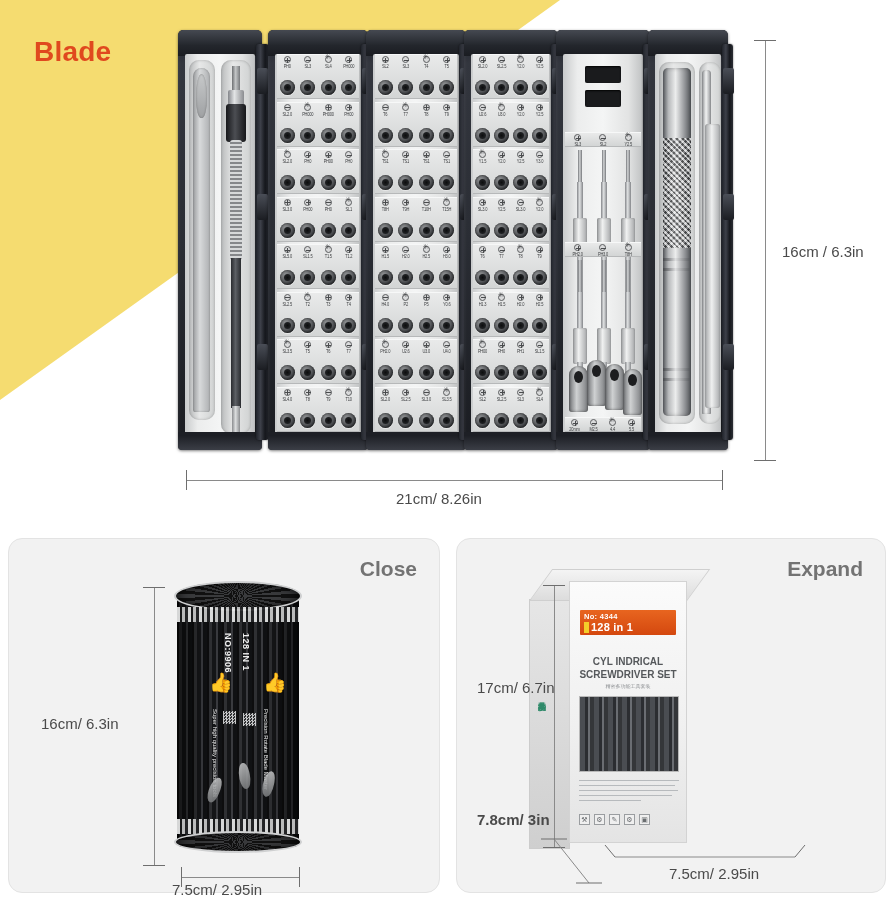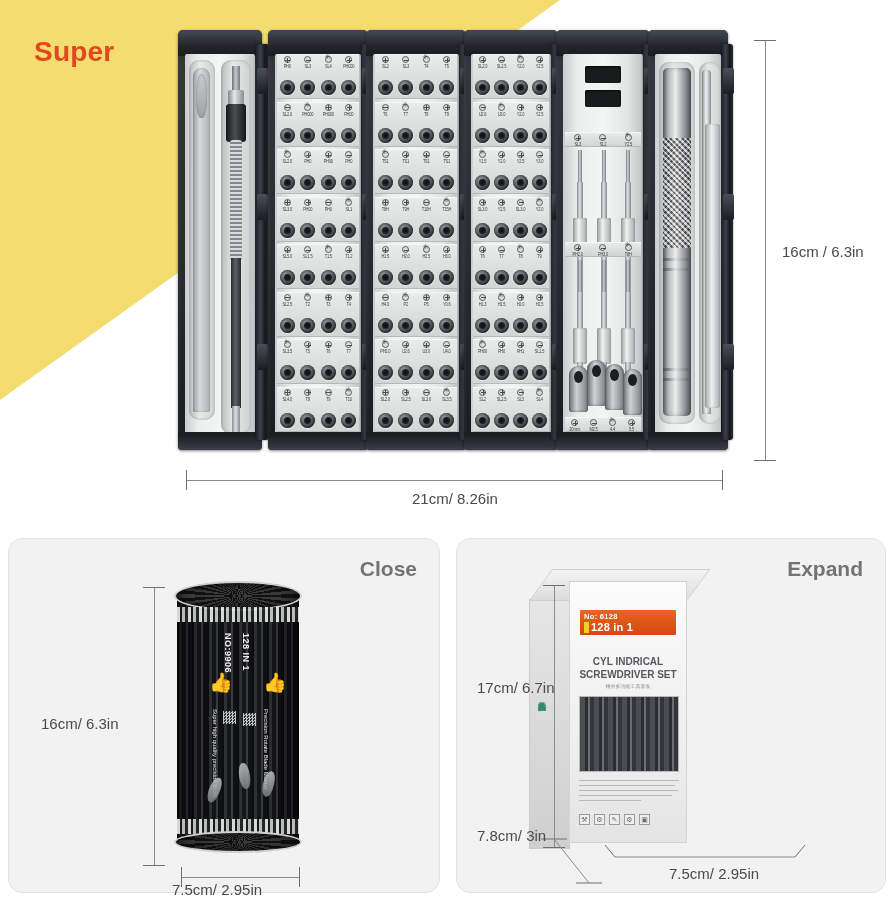--- a/index.html
+++ b/index.html
@@ -303,21 +303,21 @@
   .pkg-green { position:absolute; color:#2f8a6a; font-weight:bold; }
 </style>
 </head>
 <body>
 
 <div id="root">
 
   <div id="expand-section">
 
     <div id="yellow-wedge"></div>
-    <div id="expand-title">Super</div>
+    <div id="expand-title">Blade</div>
 
     <div id="case">
 
       <div class="panel-wrap" style="left:0px; width:84px;">
         <div class="panel" style="left:0; width:84px;">
           <div class="panel-inner">
             <div class="tool-slot-bg" style="left:4px; top:6px; width:26px; height:360px;"></div>
             <div class="spudger" style="left:8px; top:14px; height:344px;"></div>
             <div class="tool-slot-bg" style="left:36px; top:6px; width:30px; height:374px;"></div>
             <div class="flexdriver" style="left:40px; top:12px;">
@@ -1326,21 +1326,21 @@
     </div>
 
     <div class="dim-line-v" style="left:765px; top:40px; height:420px;"></div>
     <div class="dim-cap-h" style="left:754px; top:40px;"></div>
     <div class="dim-cap-h" style="left:754px; top:460px;"></div>
     <div class="dim-text" style="left:782px; top:243px;">16cm / 6.3in</div>
 
     <div class="dim-line-h" style="left:186px; top:480px; width:536px;"></div>
     <div class="dim-cap-v" style="left:186px; top:470px;"></div>
     <div class="dim-cap-v" style="left:722px; top:470px;"></div>
-    <div class="dim-text" style="left:396px; top:490px;margin-left:16px;">21cm/ 8.26in</div>
+    <div class="dim-text" style="left:396px; top:490px;">21cm/ 8.26in</div>
   </div>
 
   <div class="card" style="left:8px; top:538px; width:432px; height:355px;">
     <div class="card-title" style="right:22px; top:18px;">Close</div>
 
     <div id="cylinder" style="left:168px; top:42px; width:122px; height:282px;">
       <div class="cyl-body"></div>
       <div class="cyl-cap" style="top:0;"></div>
       <div class="cyl-band" style="top:26px;"></div>
       <div class="cyl-band" style="top:238px;"></div>
@@ -1377,21 +1377,21 @@
     <div class="card-title" style="right:22px; top:18px;">Expand</div>
 
     <div id="pkg-box" style="left:112px; top:42px; width:118px; height:262px;">
       <div class="pkg-side" style="left:-40px; top:18px; width:41px; height:250px;">
         <div class="pkg-green" style="left:5px; top:96px; font-size:8px; writing-mode:vertical-rl;">多功能工具</div>
       </div>
       <div class="pkg-top" style="left:-40px; top:-12px; width:158px; height:32px; transform:skewX(-36deg); transform-origin:bottom left;"></div>
 
       <div class="pkg-front">
         <div class="badge" style="left:10px; top:28px; width:96px;">
-          <div class="no">No:  6128</div>
+          <div class="no">No:  4344</div>
           <div class="cnt">
             <span class="bar"></span>
             <span>128 in 1</span>
           </div>
         </div>
 
         <div class="pkg-heading" style="left:0; right:0; top:74px; font-size:10px;">CYL INDRICAL</div>
         <div class="pkg-heading" style="left:0; right:0; top:87px; font-size:10px;">SCREWDRIVER SET</div>
         <div class="pkg-sub" style="left:0; right:0; top:101px; font-size:5px;">精密多功能工具套装</div>
 
@@ -1418,21 +1418,21 @@
     <div class="dim-line-v" style="left:97px; top:46px; height:262px;"></div>
     <div class="dim-cap-h" style="left:86px; top:46px;"></div>
     <div class="dim-cap-h" style="left:86px; top:308px;"></div>
     <div class="dim-text" style="left:20px; top:140px;">17cm/ 6.7in</div>
 
     <svg style="position:absolute; left:22px; top:296px; width:120px; height:56px; overflow:visible;">
       <line x1="75" y1="4" x2="110" y2="48" stroke="#8a8a8a" stroke-width="1"></line>
       <line x1="62" y1="4" x2="88" y2="4" stroke="#6e6e6e" stroke-width="1"></line>
       <line x1="97" y1="48" x2="123" y2="48" stroke="#6e6e6e" stroke-width="1"></line>
     </svg>
-    <div class="dim-text" style="left:20px; top:288px;">7.8cm/ 3in</div>
+    <div class="dim-text" style="left:20px; top:272px;font-weight:bold;">7.8cm/ 3in</div>
 
     <svg style="position:absolute; left:140px; top:300px; width:250px; height:42px; overflow:visible;">
       <line x1="18" y1="18" x2="198" y2="18" stroke="#8a8a8a" stroke-width="1"></line>
       <line x1="18" y1="18" x2="8" y2="6" stroke="#6e6e6e" stroke-width="1"></line>
       <line x1="198" y1="18" x2="208" y2="6" stroke="#6e6e6e" stroke-width="1"></line>
     </svg>
     <div class="dim-text" style="left:212px; top:326px;">7.5cm/ 2.95in</div>
   </div>
 
 </div>

